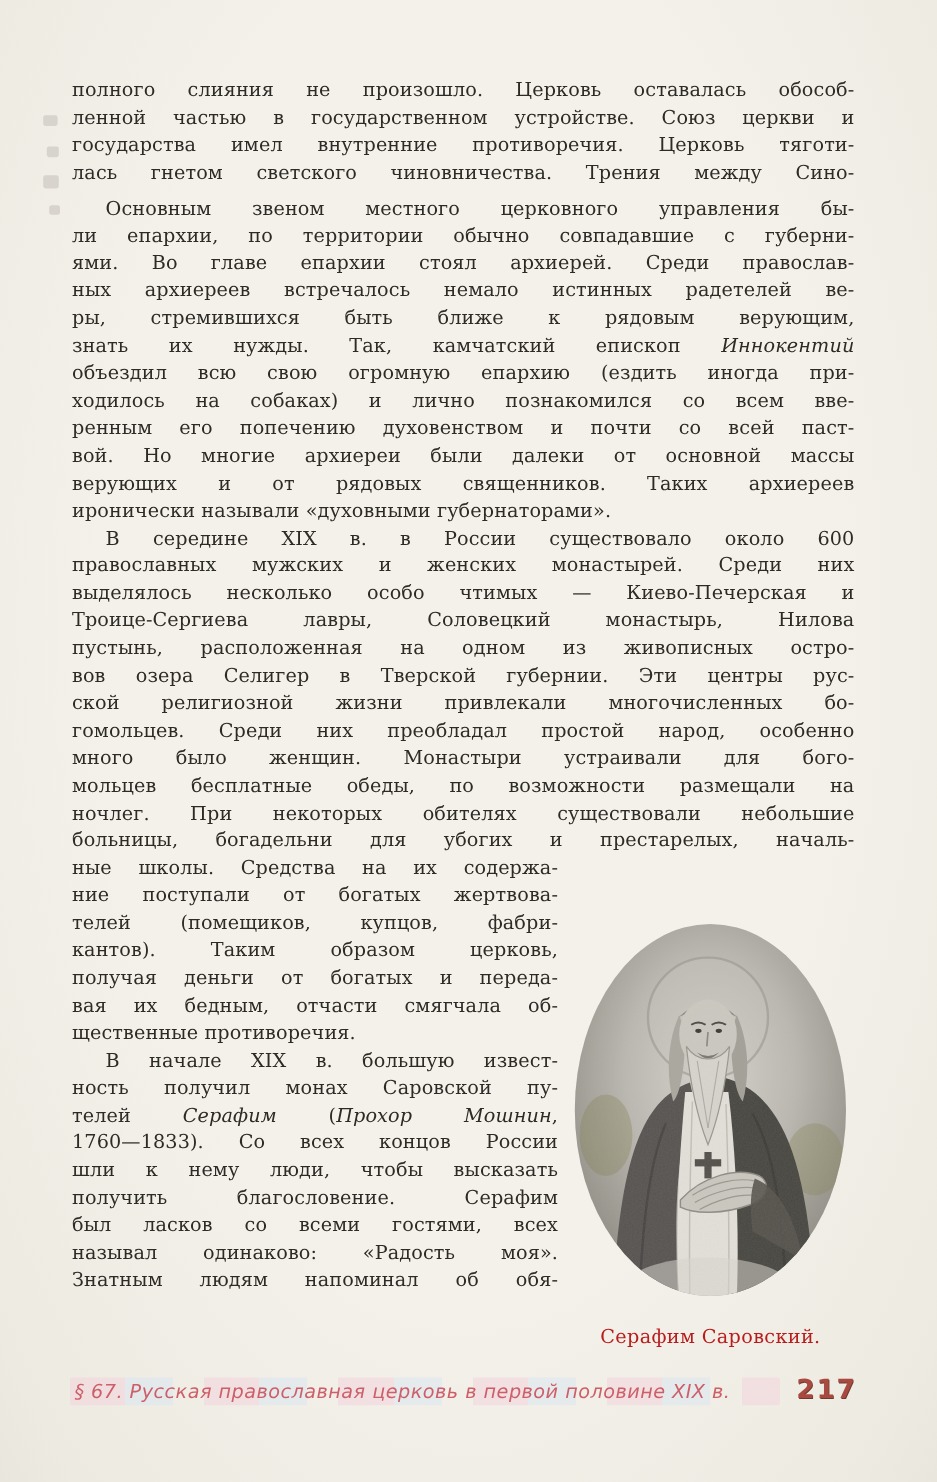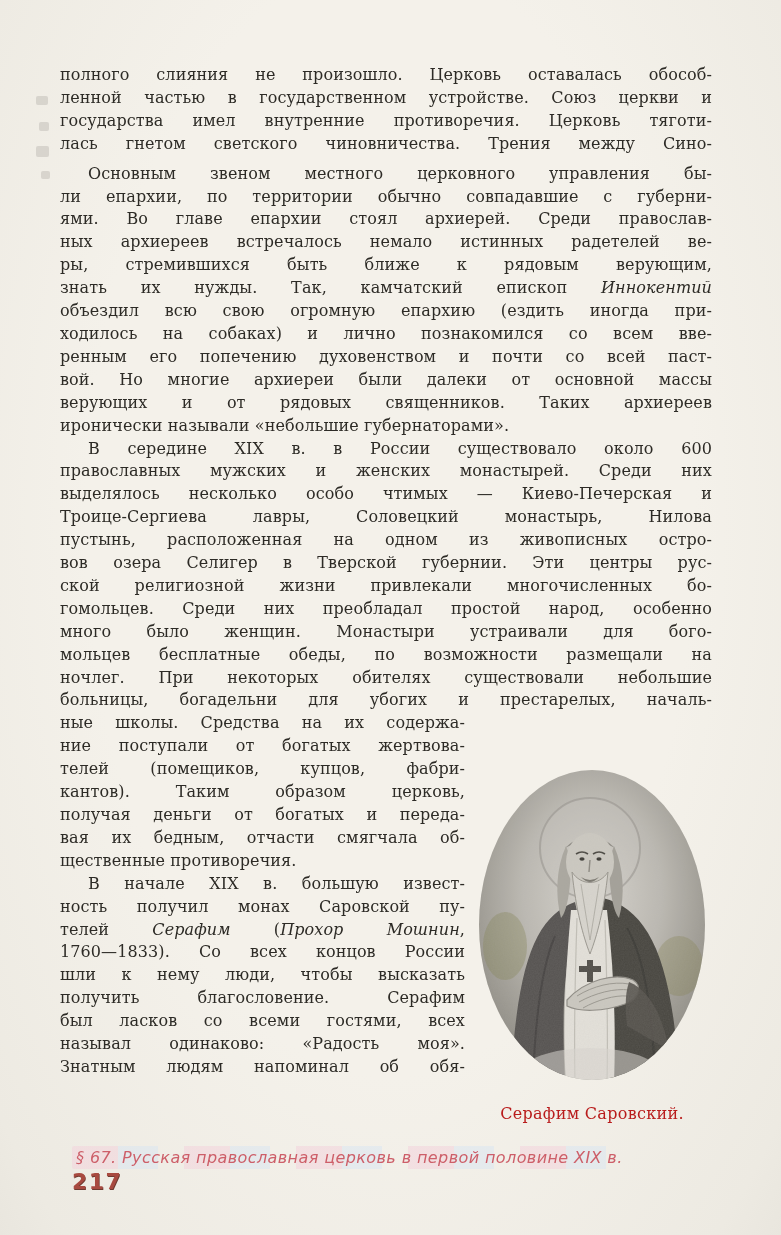--- a/index.html
+++ b/index.html
@@ -25,21 +25,21 @@
   .i{font-style:italic;}
   .gap-top{margin-top:7px;}
   .narrow-wrap{width:405px;}
   .portrait-box{position:absolute;left:477px;top:768px;width:230px;height:314px;}
   .caption{
     position:absolute;left:468px;top:1104px;width:248px;
     text-align:center;font-size:16px;color:#b91c1c;letter-spacing:0.3px;
   }
   .footer{
     position:absolute;left:58px;top:1146px;width:656px;
-    display:flex;align-items:baseline;flex-direction:column;
+    display:flex;align-items:baseline;
   }
   .footer-title{
     flex:1;
     font-family:"DejaVu Sans","Liberation Sans",sans-serif;
     font-style:italic;font-size:16px;letter-spacing:0.4px;
     color:#cd5f69;
     padding:2px 4px;border-radius:2px;
     background:repeating-linear-gradient(90deg,
       rgba(243,211,220,.55) 0 46px,
       rgba(216,229,242,.5) 46px 86px,
@@ -80,21 +80,21 @@
     </div>
 
   <div class="line"><span>знать их нужды. Так, камчатский епископ </span><span class="i">Иннокентий</span></div>
 
   <div>
       <div class="line">объездил всю свою огромную епархию (ездить иногда при-</div>
       <div class="line">ходилось на собаках) и лично познакомился со всем вве-</div>
       <div class="line">ренным его попечению духовенством и почти со всей паст-</div>
       <div class="line">вой. Но многие архиереи были далеки от основной массы</div>
       <div class="line">верующих и от рядовых священников. Таких архиереев</div>
-      <div class="line last">иронически называли «небольшие губернаторами».</div>
+      <div class="line last">иронически называли «духовными губернаторами».</div>
     </div>
 
   <div>
       <div class="line j indent">В середине XIX в. в России существовало около 600</div>
       <div class="line">православных мужских и женских монастырей. Среди них</div>
       <div class="line">выделялось несколько особо чтимых — Киево-Печерская и</div>
       <div class="line">Троице-Сергиева лавры, Соловецкий монастырь, Нилова</div>
       <div class="line">пустынь, расположенная на одном из живописных остро-</div>
       <div class="line">вов озера Селигер в Тверской губернии. Эти центры рус-</div>
       <div class="line">ской религиозной жизни привлекали многочисленных бо-</div>

